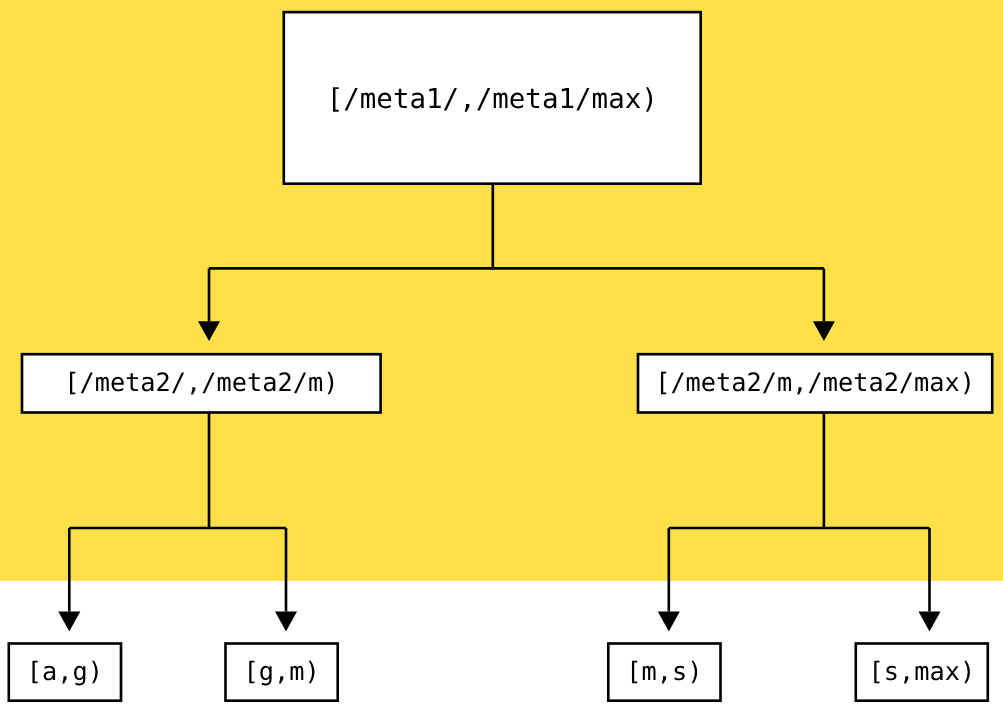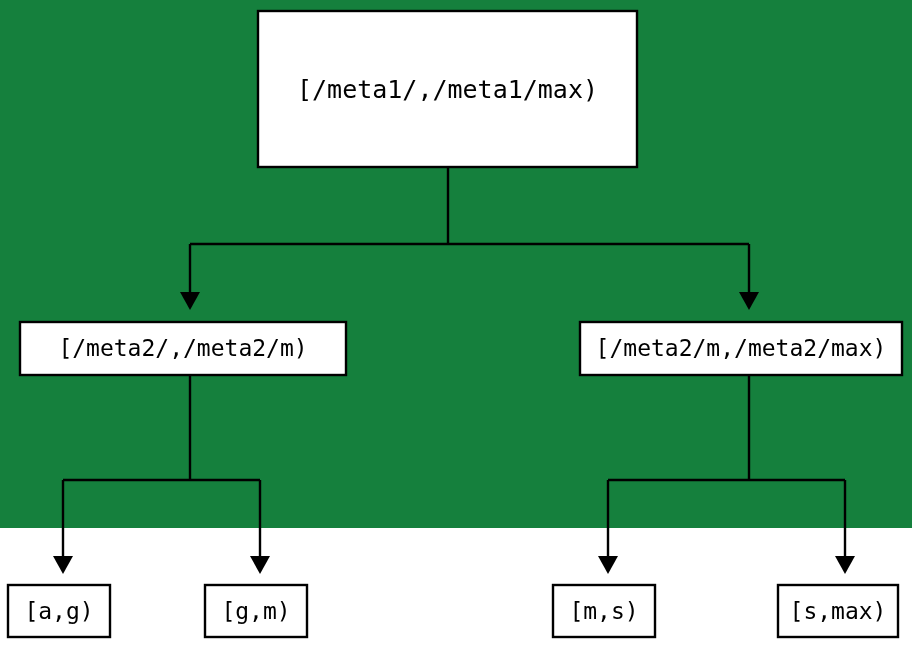--- a/index.html
+++ b/index.html
@@ -10,21 +10,21 @@
   body {
     width: 912px;
     height: 652px;
     font-family: "DejaVu Sans Mono", "Liberation Mono", monospace;
     overflow: hidden;
   }
   #diagram-root {
     position: relative;
     width: 912px;
     height: 528px;
-    background: #15803d;
+    background: #fde047;
   }
   svg#tree-canvas {
     display: block;
     width: 912px;
     height: 652px;
   }
   .node-box {
     fill: #ffffff;
     stroke: #000000;
     stroke-width: 2.4;

